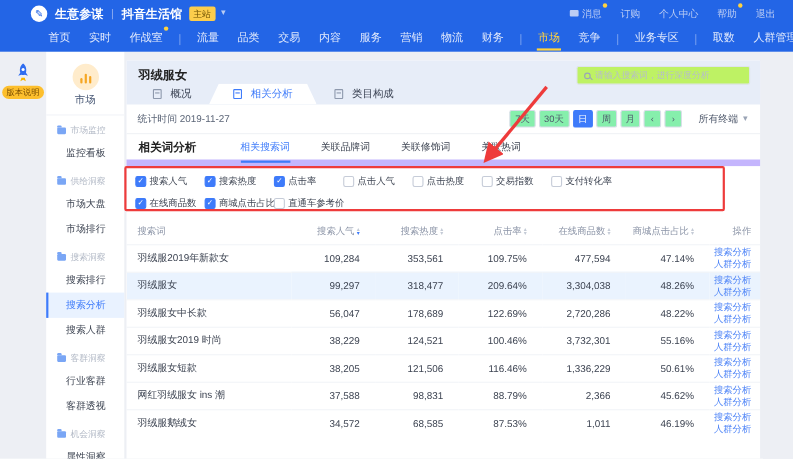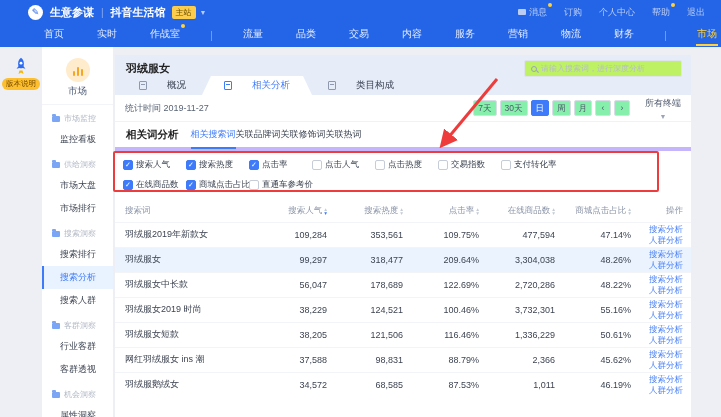--- a/index.html
+++ b/index.html
@@ -12,21 +12,21 @@
   .logo-ic { width:15px; height:15px; border-radius:50%; background:#fff; color:#2365e6; font-size:9px; line-height:15px; text-align:center; flex:none; }
   .brand { color:#fff; font-size:11px; font-weight:bold; margin-left:7px; }
   .bsep { color:#8fadf1; margin:0 7px; font-size:10px; }
   .subbrand { color:#fff; font-size:11px; font-weight:bold; }
   .site-badge { background:#fccd4c; color:#6b4e00; font-size:8px; padding:1px 4px; border-radius:2px; margin-left:6px; }
   .caret { color:#b9ccf3; font-size:7px; margin-left:4px; }
   .tb-right { margin-left:auto; display:flex; gap:17px; align-items:center; }
   .tb-link { color:#bccdf4; font-size:9px; position:relative; cursor:pointer; display:flex; align-items:center; gap:3px; }
   .tb-link .dot { position:absolute; top:-3px; right:-5px; width:4px; height:4px; border-radius:50%; background:#ffd23e; }
   .msgicon { display:inline-block; width:8px; height:6px; background:#bccdf4; border-radius:1px; }
-  .tb-r2 { height:23px; display:flex; align-items:center; padding-left:42px; gap:29px; }
+  .tb-r2 { height:23px; display:flex; align-items:center; padding-left:42px; gap:13px; }
   .nav-item { color:#e2eafc; font-size:10px; position:relative; padding:2px 2px 5px; cursor:pointer; white-space:nowrap; }
   .nav-item .dot { position:absolute; top:-1px; right:-3px; width:4px; height:4px; border-radius:50%; background:#ffd23e; }
   .nav-item.active { color:#ffd23e; }
   .nav-item.active::after { content:""; position:absolute; left:1px; right:1px; bottom:0; height:2px; background:#ffd23e; }
   .vsep { width:1px; height:10px; background:rgba(255,255,255,.35); flex:none; }
 
   
   .leftstrip { position:absolute; left:0; top:47px; width:42px; bottom:0; display:flex; flex-direction:column; align-items:center; padding-top:9px; }
   .rocket { width:20px; height:20px; }
   .version-badge { margin-top:2px; background:#fdbf2d; color:#7a4d00; font-size:7.5px; padding:1px 4px; border-radius:6px; white-space:nowrap; cursor:pointer; }
@@ -48,35 +48,35 @@
   
   .main { position:absolute; left:115px; top:55px; width:576px; bottom:0; background:#fff; z-index:1; }
   .m-head { height:40px; background:#e7edf8; position:relative; }
   .m-title { position:absolute; left:11px; top:6px; font-size:11px; font-weight:bold; color:#222; }
   .m-search { position:absolute; right:9px; top:5px; width:158px; height:17px; background:#bef264; border:1px solid #dfe4ec; border-radius:2px; display:flex; align-items:center; padding:0 6px; gap:4px; }
   .mag { width:6px; height:6px; border:1px solid #9aa5b8; border-radius:50%; position:relative; flex:none; }
   .mag::after { content:""; position:absolute; width:3px; height:1px; background:#9aa5b8; transform:rotate(45deg); right:-3px; bottom:-1px; }
   .m-search input { border:0; outline:0; flex:1; font-size:8px; color:#333; background:transparent; }
   .m-search input::placeholder { color:#b6bdca; }
   .m-tabs { position:absolute; left:8px; bottom:0; display:flex; }
-  .tab { height:19px; display:flex; align-items:center; gap:20px; padding:0 16px; font-size:9.5px; color:#394152; cursor:pointer; }
+  .tab { height:19px; display:flex; align-items:center; gap:8px; padding:0 16px; font-size:9.5px; color:#394152; cursor:pointer; }
   .tab.active { background:#fff; color:#3e7bfa; clip-path:polygon(9px 0, calc(100% - 9px) 0, 100% 100%, 0 100%); padding:0 22px; }
   .ticon { width:8px; height:9px; border:1px solid #8e99ad; border-radius:1px; position:relative; flex:none; }
   .ticon::after { content:""; position:absolute; left:1px; right:1px; top:2px; height:1px; background:#8e99ad; }
   .tab.active .ticon { border-color:#3e7bfa; } .tab.active .ticon::after { background:#3e7bfa; }
 
   .statrow { height:27px; display:flex; align-items:center; padding:0 10px; border-bottom:1px solid #f0f2f6; }
   .stat-label { font-size:9px; color:#5b6577; }
   .controls { margin-left:auto; display:flex; align-items:center; gap:3px; }
   .dbtn { min-width:16px; padding:0 4px; height:16px; line-height:14px; text-align:center; border:1px solid #d8dde8; border-radius:2px; font-size:8.5px; color:#4e586b; background:#86efac; cursor:pointer; }
   .dbtn.active { background:#3e7bfa; border-color:#3e7bfa; color:#fff; }
-  .terminal { margin-left:12px; font-size:9px; color:#4e586b; display:flex; gap:3px; align-items:center; cursor:pointer;flex-direction:column; }
+  .terminal { margin-left:12px; font-size:9px; color:#4e586b; display:flex; gap:3px; align-items:center; cursor:pointer; }
   .tcaret { font-size:7px; color:#9aa4b5; }
 
-  .analysisrow { height:29px; display:flex; align-items:center; padding:0 11px; gap:0; border-bottom:4px solid #c4b5fd; }
+  .analysisrow { height:29px; display:flex; align-items:center; padding:0 11px; gap:28px; border-bottom:6px solid #c4b5fd; }
   .a-title { font-size:10.5px; font-weight:bold; color:#222; margin-right:12px; }
   .a-tab { font-size:9px; color:#3d4452; height:29px; line-height:29px; position:relative; cursor:pointer; }
   .a-tab.active { color:#3e7bfa; }
   .a-tab.active::after { content:""; position:absolute; left:0; right:0; bottom:0; height:2px; background:#3e7bfa; }
 
   .filters { padding:8px 0 5px 8px; }
   .f-row { display:flex; margin-bottom:8px; }
   .f-row:last-child { margin-bottom:4px; }
   .ck { display:flex; align-items:center; gap:3px; width:63px; flex:none; cursor:pointer; }
   .box { width:10px; height:10px; border:1px solid #c6ccd8; border-radius:2px; background:#fff; flex:none; position:relative; }

